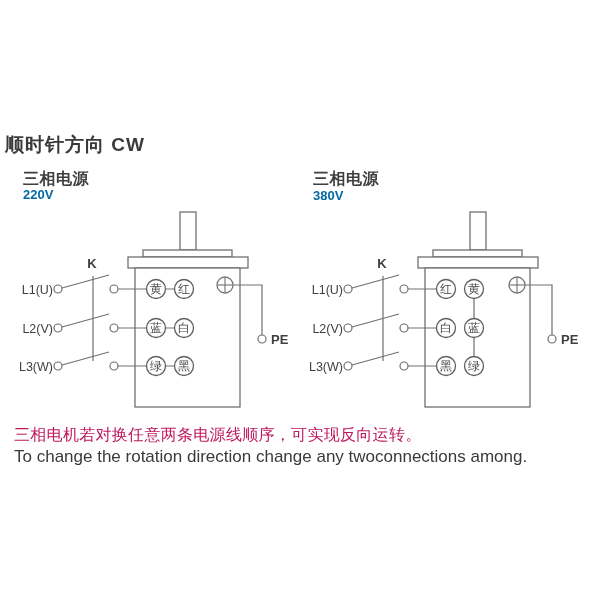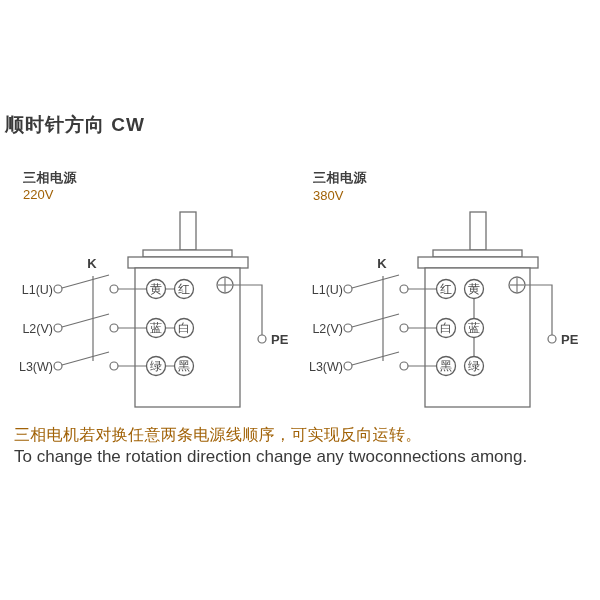--- a/index.html
+++ b/index.html
@@ -2,25 +2,25 @@
 <html><head>
 <meta charset="utf-8">
 <style>
   html,body{margin:0;padding:0;}
   body{
     width:600px;height:600px;position:relative;background:#ffffff;
     font-family:"Liberation Sans", sans-serif;overflow:hidden;
   }
   .abs{position:absolute;}
   .page-title{
-    left:5px;top:112px;font-size:19px;font-weight:600;color:#3a3a3a;letter-spacing:1px;
+    left:5px;top:132px;font-size:19px;font-weight:600;color:#3a3a3a;letter-spacing:1px;
   }
-  .src-label{font-size:13px;color:#3f3f3f;font-weight:600;letter-spacing:.5px;}
-  .volt-label{font-size:13px;color:#a16207;font-weight:400;}
-  .note-cn{left:14px;top:425px;font-size:16px;color:#a16207;letter-spacing:.3px;}
+  .src-label{font-size:16px;color:#3f3f3f;font-weight:600;letter-spacing:.5px;}
+  .volt-label{font-size:13px;color:#0369a1;font-weight:700;}
+  .note-cn{left:14px;top:425px;font-size:16px;color:#be185d;letter-spacing:.3px;}
   .note-en{left:14px;top:447px;font-size:17px;color:#3a3a3a;}
   svg text{font-family:"Liberation Sans", sans-serif;fill:#3f3f3f;}
   svg .phase-lbl{font-size:12.5px;}
   svg .k-lbl{font-size:13px;font-weight:bold;}
   svg .pe-lbl{font-size:13px;font-weight:bold;}
   svg .term-ch{font-size:12px;fill:#474747;}
 </style>
 </head>
 <body>
 

